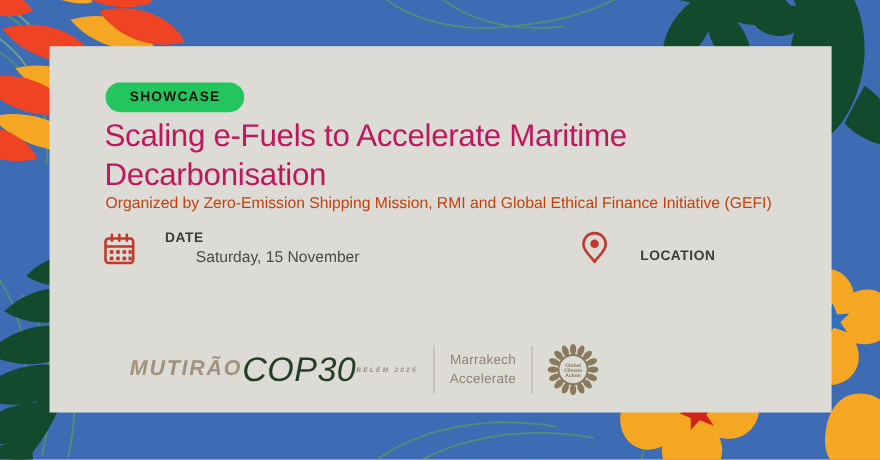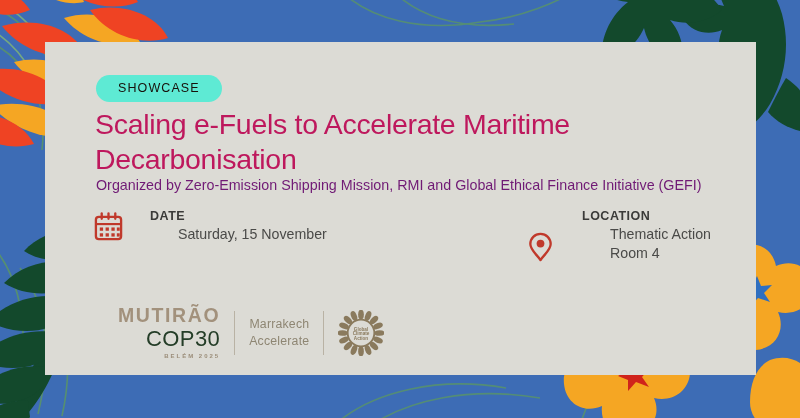--- a/index.html
+++ b/index.html
@@ -22,56 +22,56 @@
 
   #card {
     position:absolute; left:45px; top:42px;
     width:711px; height:333px;
     background:#dcdbd5; z-index:5;
   }
   #card-inner { position:relative; width:100%; height:100%; }
 
   #badge {
     position:absolute; left:51px; top:33px;
-    background:#5eead4; color:#17110a;
-    font-size:12.5px; font-weight:normal; letter-spacing:1.1px;
+    background:#22c55e; color:#17110a;
+    font-size:12.5px; font-weight:bold; letter-spacing:1.1px;
     padding:7px 22px 7px 22px; border-radius:20px;
     display:inline-block; line-height:1;
   }
   #event-title {
     position:absolute; left:50px; top:65px; width:620px;
     color:#be185d; font-size:28.5px; font-weight:normal;
     line-height:1.22; letter-spacing:-0.3px;
   }
   #organizer {
     position:absolute; left:51px; top:134px; width:660px;
-    color:#701a75; font-size:14.3px; line-height:1.3;
+    color:#c2410c; font-size:14.3px; line-height:1.3;
   }
 
   #details { position:absolute; left:48px; top:166px; width:650px; height:56px; }
   .detail { position:absolute; top:0; display:flex; align-items:center; gap:9px; }
   #detail-date     { left:0px; }
   #detail-time     { left:225px; }
   #detail-location { left:432px;align-items:flex-end; }
   .detail-icon { width:31px; height:33px; flex:0 0 auto; }
   .detail-text { display:flex; flex-direction:column; justify-content:center; }
   .detail-label {
     color:#3b3b39; font-size:12.5px; font-weight:bold;
     letter-spacing:0.5px; line-height:1.35;padding-left:17px;
   }
   .detail-value { color:#4a4a48; font-size:14.2px; line-height:1.35;margin-left:45px; }
 
   #logos { position:absolute; left:73px; bottom:16px; display:flex; align-items:center; gap:14px; }
-  #cop30-logo { display:flex; flex-direction:column; align-items:flex-end; line-height:1; }
+  #cop30-logo { display:flex; flex-direction:row; align-items:center; line-height:1;font-style:italic; }
   #cop30-mutirao {
     font-size:19.5px; font-weight:bold; letter-spacing:1.6px;
     color:#a2917c; line-height:1;
   }
   #cop30-name {
-    font-size:22px; font-weight:normal; letter-spacing:0.4px;
+    font-size:31px; font-weight:normal; letter-spacing:0.4px;
     color:#243d27; line-height:1.05; margin-top:1px;
   }
   #cop30-place {
     font-size:6px; font-weight:bold; letter-spacing:2px;
     color:#9b8d79; margin-top:3px;
   }
   #mp-divider { width:1px; height:44px; background:#b9b2a4; }
   #mp-text {
     font-size:12.3px; color:#8e8673; line-height:1.35;
     letter-spacing:0.2px;
@@ -220,21 +220,20 @@
 
 
         <div class="detail" id="detail-location">
           <svg class="detail-icon" viewBox="0 0 32 32">
             <path d="M16 3 C 10 3, 5.5 7.5, 5.5 13.5 C 5.5 20, 13 25, 16 30
                      C 19 25, 26.5 20, 26.5 13.5 C 26.5 7.5, 22 3, 16 3 Z" fill="none" stroke="#c0392b" stroke-width="2.4" stroke-linejoin="round"></path>
             <circle cx="16" cy="13" r="4" fill="#c0392b"></circle>
           </svg>
           <div class="detail-text">
             <span class="detail-label">LOCATION</span>
-            <span class="detail-value">Thematic Action Room 4</span>
           </div>
         </div>
 
       </div>
 
       <div id="logos">
 
         <div id="cop30-logo">
           <span id="cop30-mutirao">MUTIRÃO</span>
           <span id="cop30-name">COP30</span>

